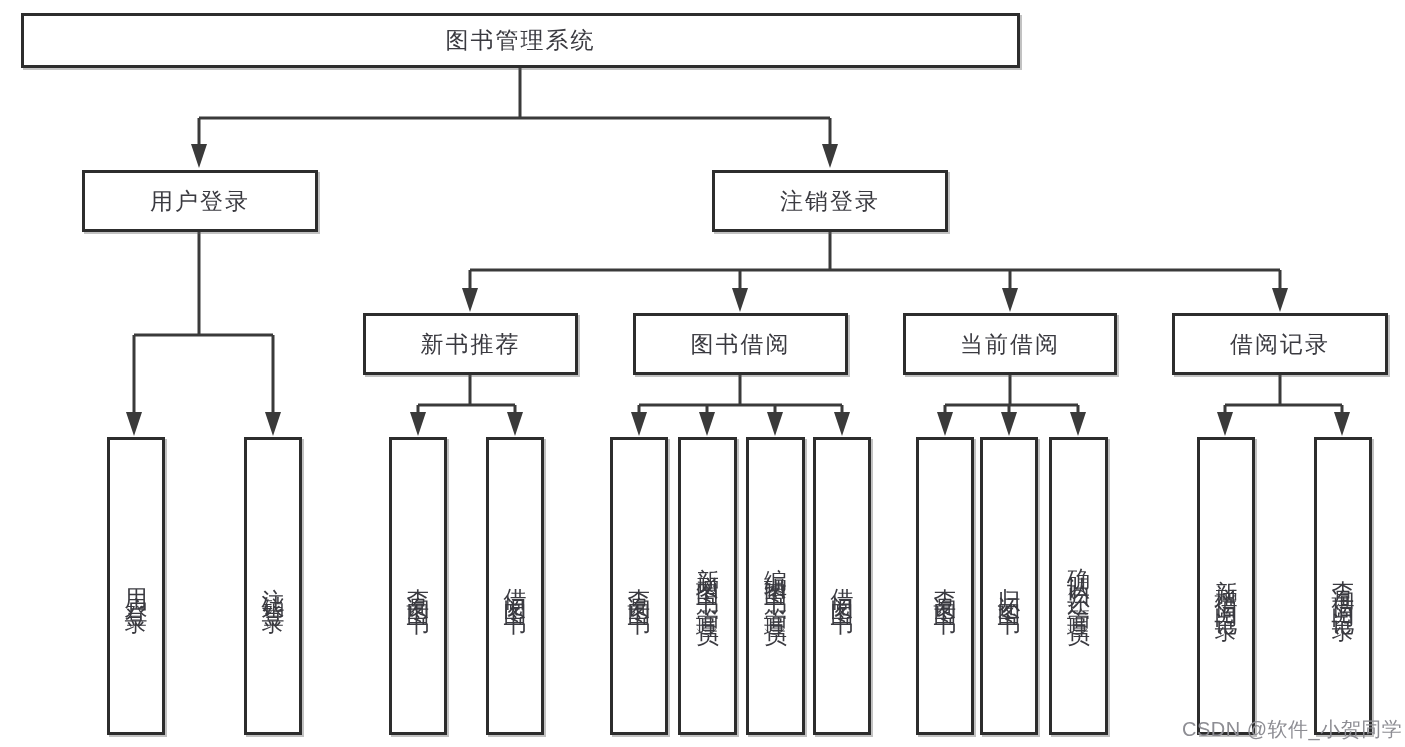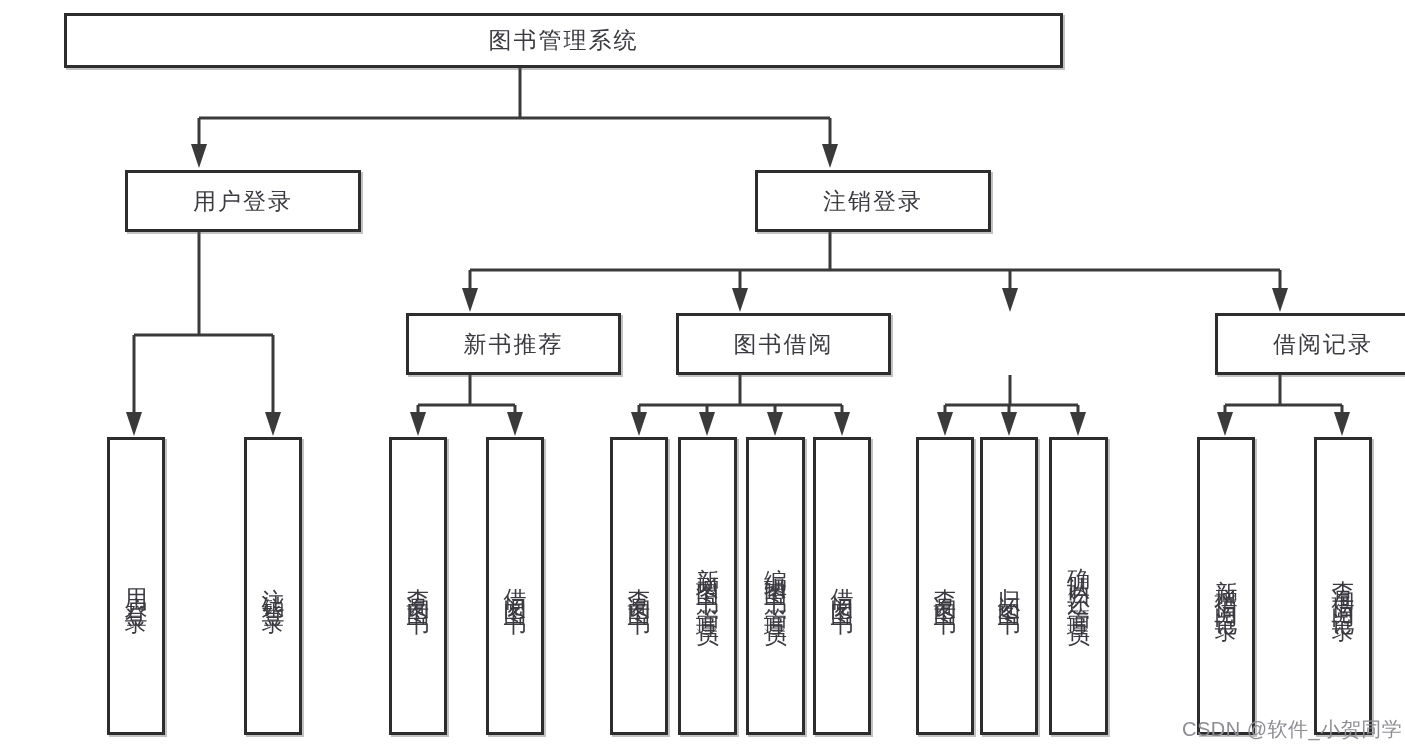--- a/index.html
+++ b/index.html
@@ -13,21 +13,21 @@
   .connectors{position:absolute; left:0; top:0; z-index:1;}
   .connectors path{stroke:var(--line); stroke-width:3; fill:none;}
   .connectors polygon{fill:var(--line); stroke:none;}
   .box{
     position:absolute; box-sizing:border-box; background:#fff;
     border:3px solid var(--border); color:var(--text);
     display:flex; align-items:center; justify-content:center;
     box-shadow:2px 2px 0 rgba(95,95,95,.38);
     z-index:2;
   }
-  .box.h{font-size:23px; letter-spacing:2px; white-space:nowrap;margin-left:43px;}
+  .box.h{font-size:23px; letter-spacing:2px; white-space:nowrap;}
   .box.v{
     font-size:23px; line-height:1;
     writing-mode:vertical-rl; text-orientation:mixed; letter-spacing:8px;
   }
   .watermark{
     position:absolute; left:1182px; top:716px; z-index:5;
     font-size:20px; letter-spacing:.5px; color:var(--wm); white-space:nowrap;
   }
 </style>
 </head>
@@ -102,20 +102,23 @@
   <div class="box h" style="left:712px;top:170px;width:236px;height:62px">
     <span>注销登录</span>
   </div>
 
   <div class="box h" style="left:363px;top:313px;width:215px;height:62px">
     <span>新书推荐</span>
   </div>
   <div class="box h" style="left:633px;top:313px;width:215px;height:62px">
     <span>图书借阅</span>
   </div>
+  <div class="box h" style="left:903px;top:313px;width:214px;height:62px">
+    <span>当前借阅</span>
+  </div>
   <div class="box h" style="left:1172px;top:313px;width:216px;height:62px">
     <span>借阅记录</span>
   </div>
 
   <div class="box v" style="left:107px;top:437px;width:58px;height:298px">
     <span>用户登录</span>
   </div>
   <div class="box v" style="left:244px;top:437px;width:58px;height:298px">
     <span>注销登录</span>
   </div>

